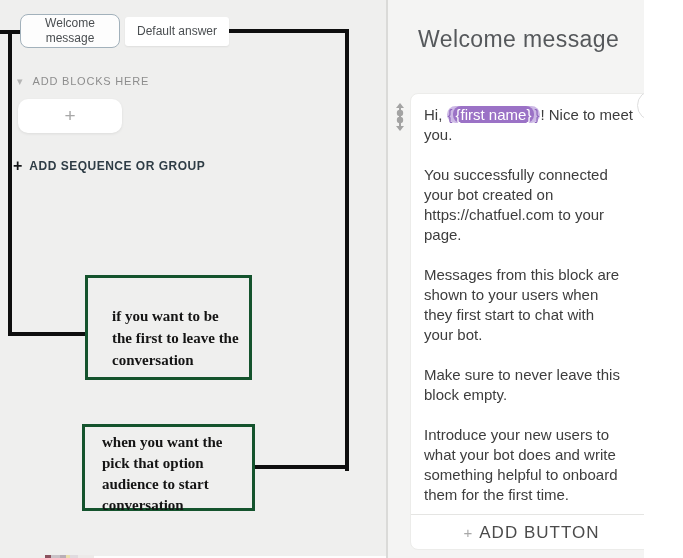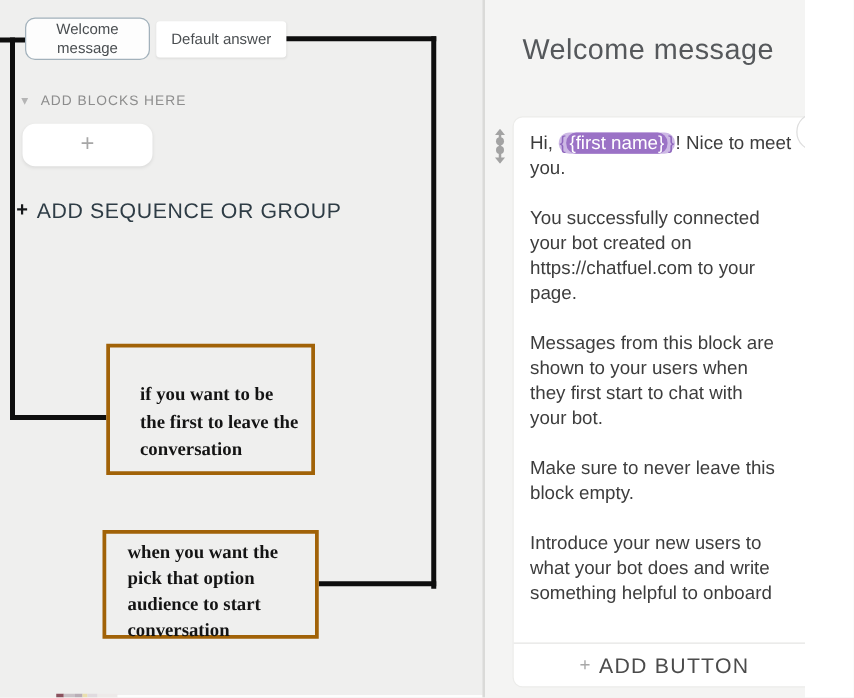--- a/index.html
+++ b/index.html
@@ -2,21 +2,21 @@
 <html><head>
 <meta charset="utf-8">
 <style>
   * { margin:0; padding:0; box-sizing:border-box; }
   html,body { width:683px; height:558px; }
   body { font-family:"Liberation Sans", sans-serif; }
   .stage { position:relative; width:644px; height:558px; background:#efefee; overflow:hidden; }
 
   
   .cline { position:absolute; background:#0e0e0e; }
-  .ann-box { position:absolute; border:3px solid #a16207; background:#efefee;
+  .ann-box { position:absolute; border:3px solid #14532d; background:#efefee;
              font-family:"Liberation Serif", serif; font-weight:bold;
              font-size:15px; line-height:22px; color:#141414; }
   .ann-line { white-space:nowrap; }
 
   
   .tab { position:absolute; background:#fff; display:flex; align-items:center;
          justify-content:center; text-align:center; color:#4a4e51; font-size:12px;
          line-height:15px; cursor:pointer; }
   .tab-selected { left:20px; top:14px; width:100px; height:34px;
                   border:1px solid #a2b1bb; border-radius:8px; background:#fdfdfd; }
@@ -26,21 +26,21 @@
                     align-items:center; gap:10px; }
   .caret { color:#b5b5b5; font-size:11px; line-height:11px; }
   .add-blocks-label { font-size:11px; font-weight:normal; letter-spacing:.8px; color:#8d8d8d; }
   .plus-btn { position:absolute; left:18px; top:99px; width:104px; height:34px;
               background:#fff; border-radius:10px; box-shadow:0 1px 3px rgba(0,0,0,.08);
               display:flex; align-items:center; justify-content:center;
               color:#a7a7a7; font-size:19px; cursor:pointer; }
   .add-seq-row { position:absolute; left:13px; top:159px; display:flex;
                  align-items:center; gap:7px; cursor:pointer; }
   .add-seq-plus { font-size:16px; font-weight:bold; color:#16181a; line-height:14px; }
-  .add-seq-label { font-size:17px; font-weight:normal; letter-spacing:.5px; color:#2e3c45; }
+  .add-seq-label { font-size:12px; font-weight:bold; letter-spacing:.5px; color:#2e3c45; }
 
   
   .v-divider { position:absolute; left:386px; top:0; width:2px; height:558px; background:#dadad8; }
   .right-panel { position:absolute; left:388px; top:0; width:295px; height:558px; background:#f4f4f3; }
   .panel-title { position:absolute; left:30px; top:26px; font-size:23px;
                  letter-spacing:.4px; color:#55585b; }
   .drag-handle { position:absolute; left:5px; top:103px; width:14px; height:28px; cursor:grab; }
   .msg-card { position:absolute; left:22px; top:93px; width:243px; height:457px;
               background:#fff; border:1px solid #ececea; border-radius:8px; }
   .card-text { position:absolute; left:13px; top:11px; width:224px; font-size:15px;
@@ -147,20 +147,21 @@
             <div class="card-line">shown to your users when</div>
             <div class="card-line">they first start to chat with</div>
             <div class="card-line">your bot.</div>
             <div class="card-line"></div>
             <div class="card-line">Make sure to never leave this</div>
             <div class="card-line">block empty.</div>
             <div class="card-line"></div>
             <div class="card-line">Introduce your new users to</div>
             <div class="card-line">what your bot does and write</div>
             <div class="card-line">something helpful to onboard</div>
+            <div class="card-line">them for the first time.</div>
           </div>
       </div>
 
       <div class="trash-btn">
         <svg width="13" height="15" viewBox="0 0 13 15">
           <g fill="none" stroke="#8f8f8f" stroke-width="1.4">
             <rect x="2.2" y="4" width="8.6" height="10" rx="1"></rect>
             <line x1="0.5" y1="3.2" x2="12.5" y2="3.2"></line>
             <line x1="4.6" y1="3" x2="4.6" y2="0.9"></line>
             <line x1="8.4" y1="3" x2="8.4" y2="0.9"></line>

